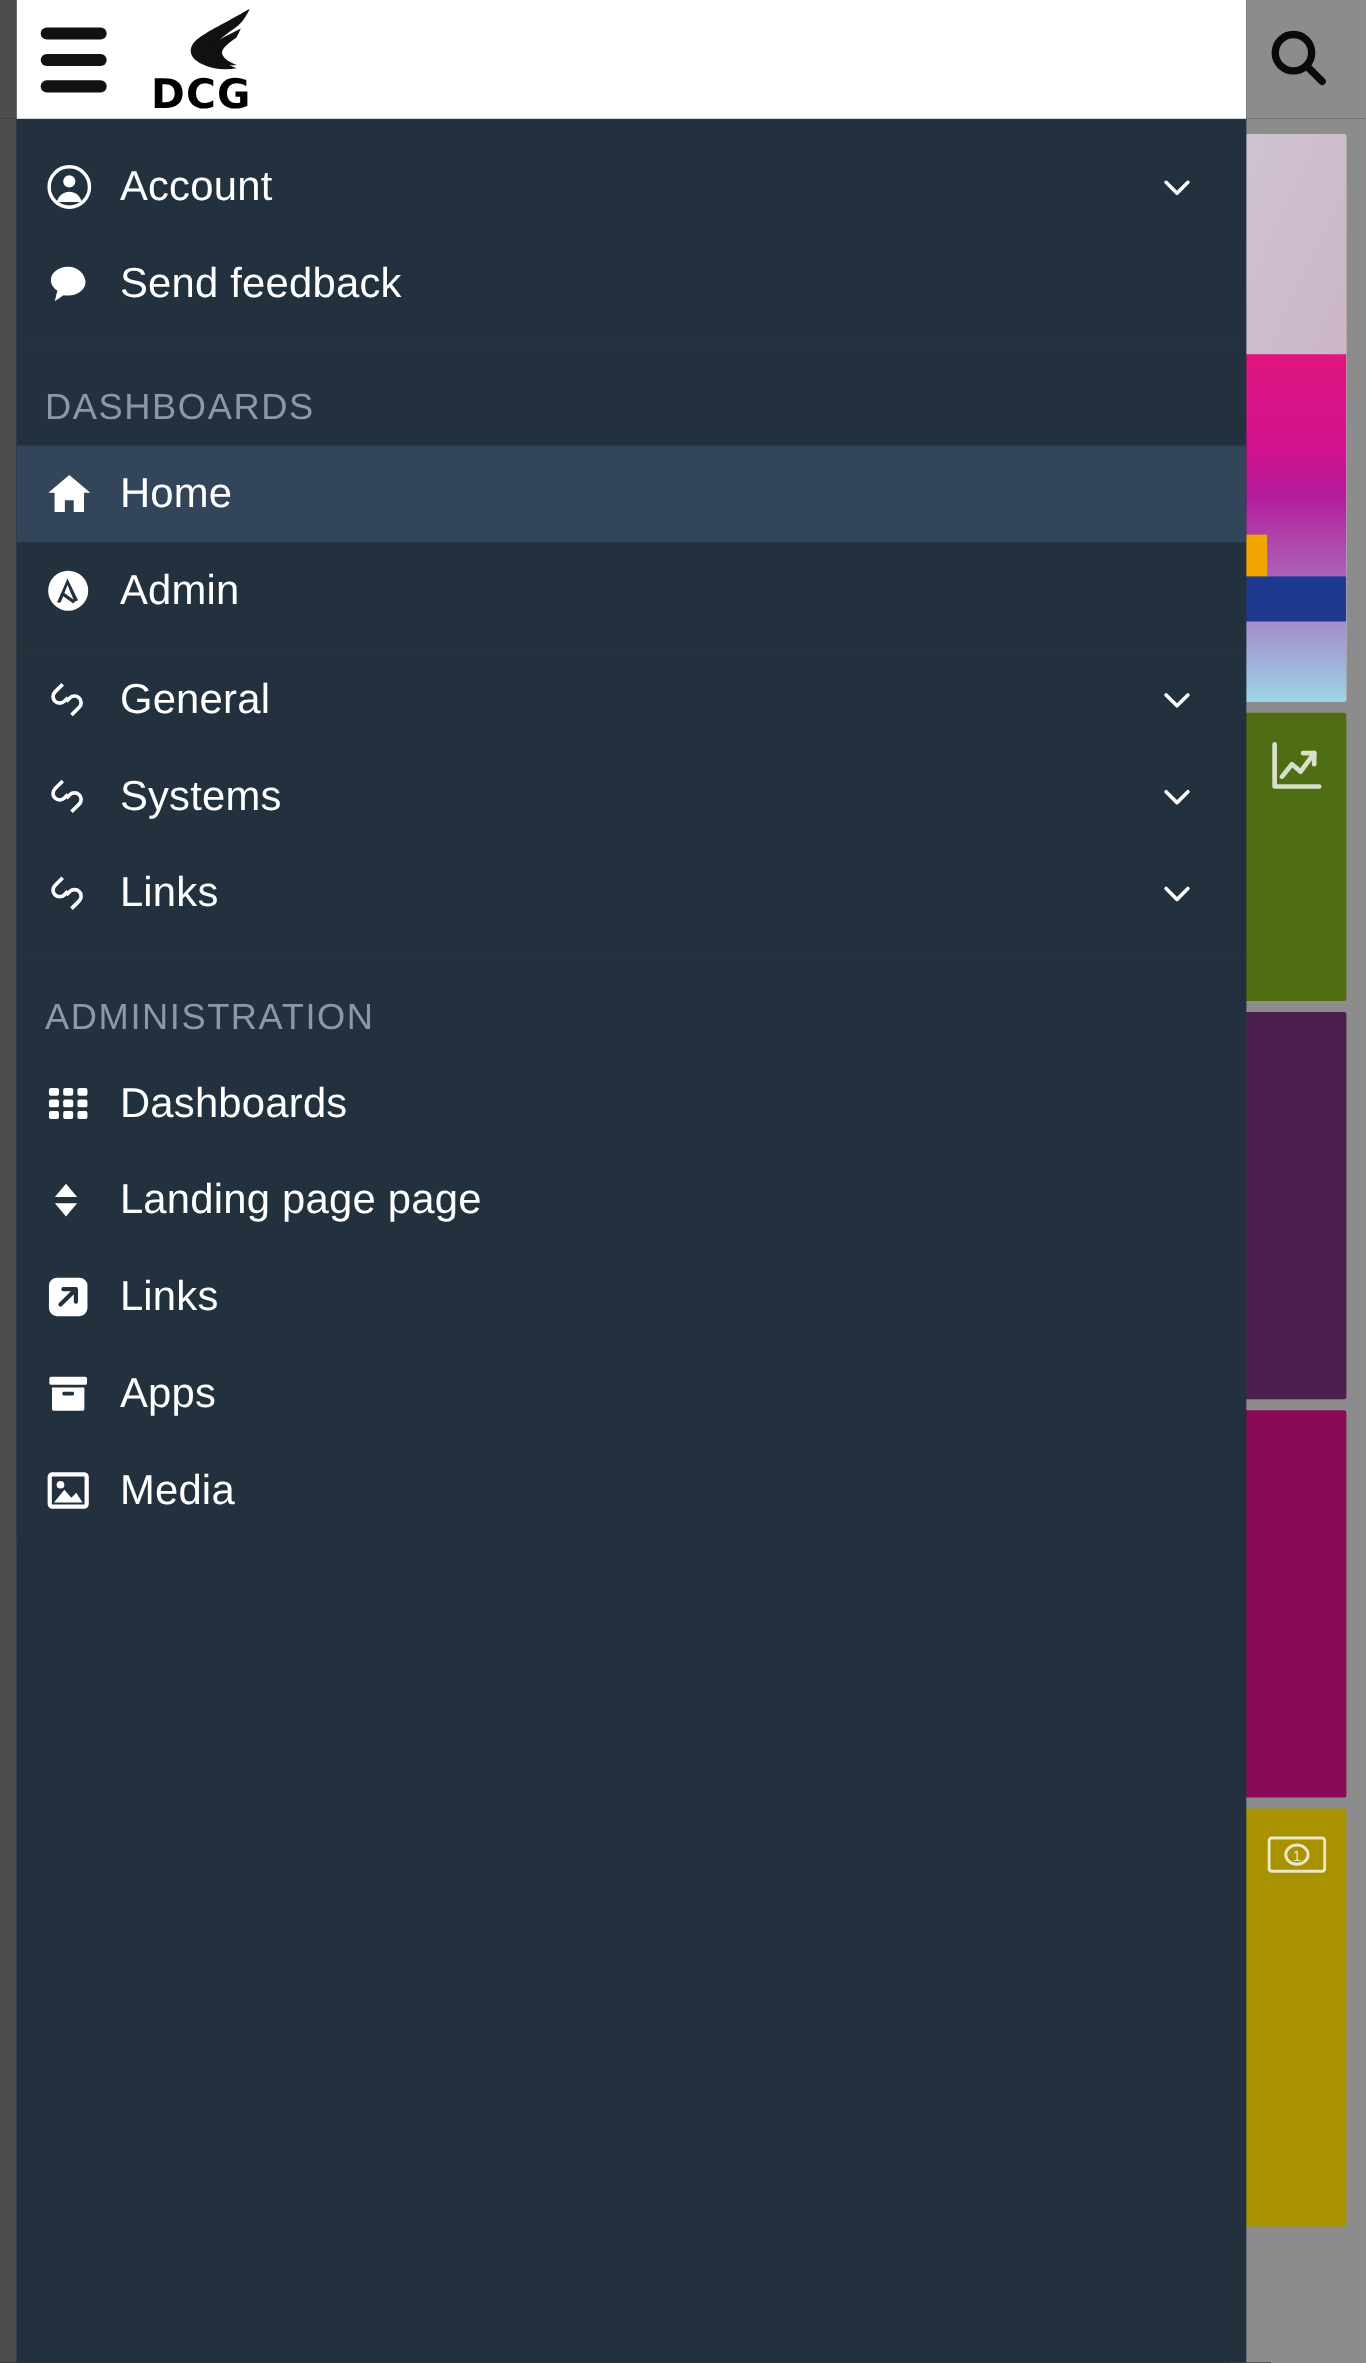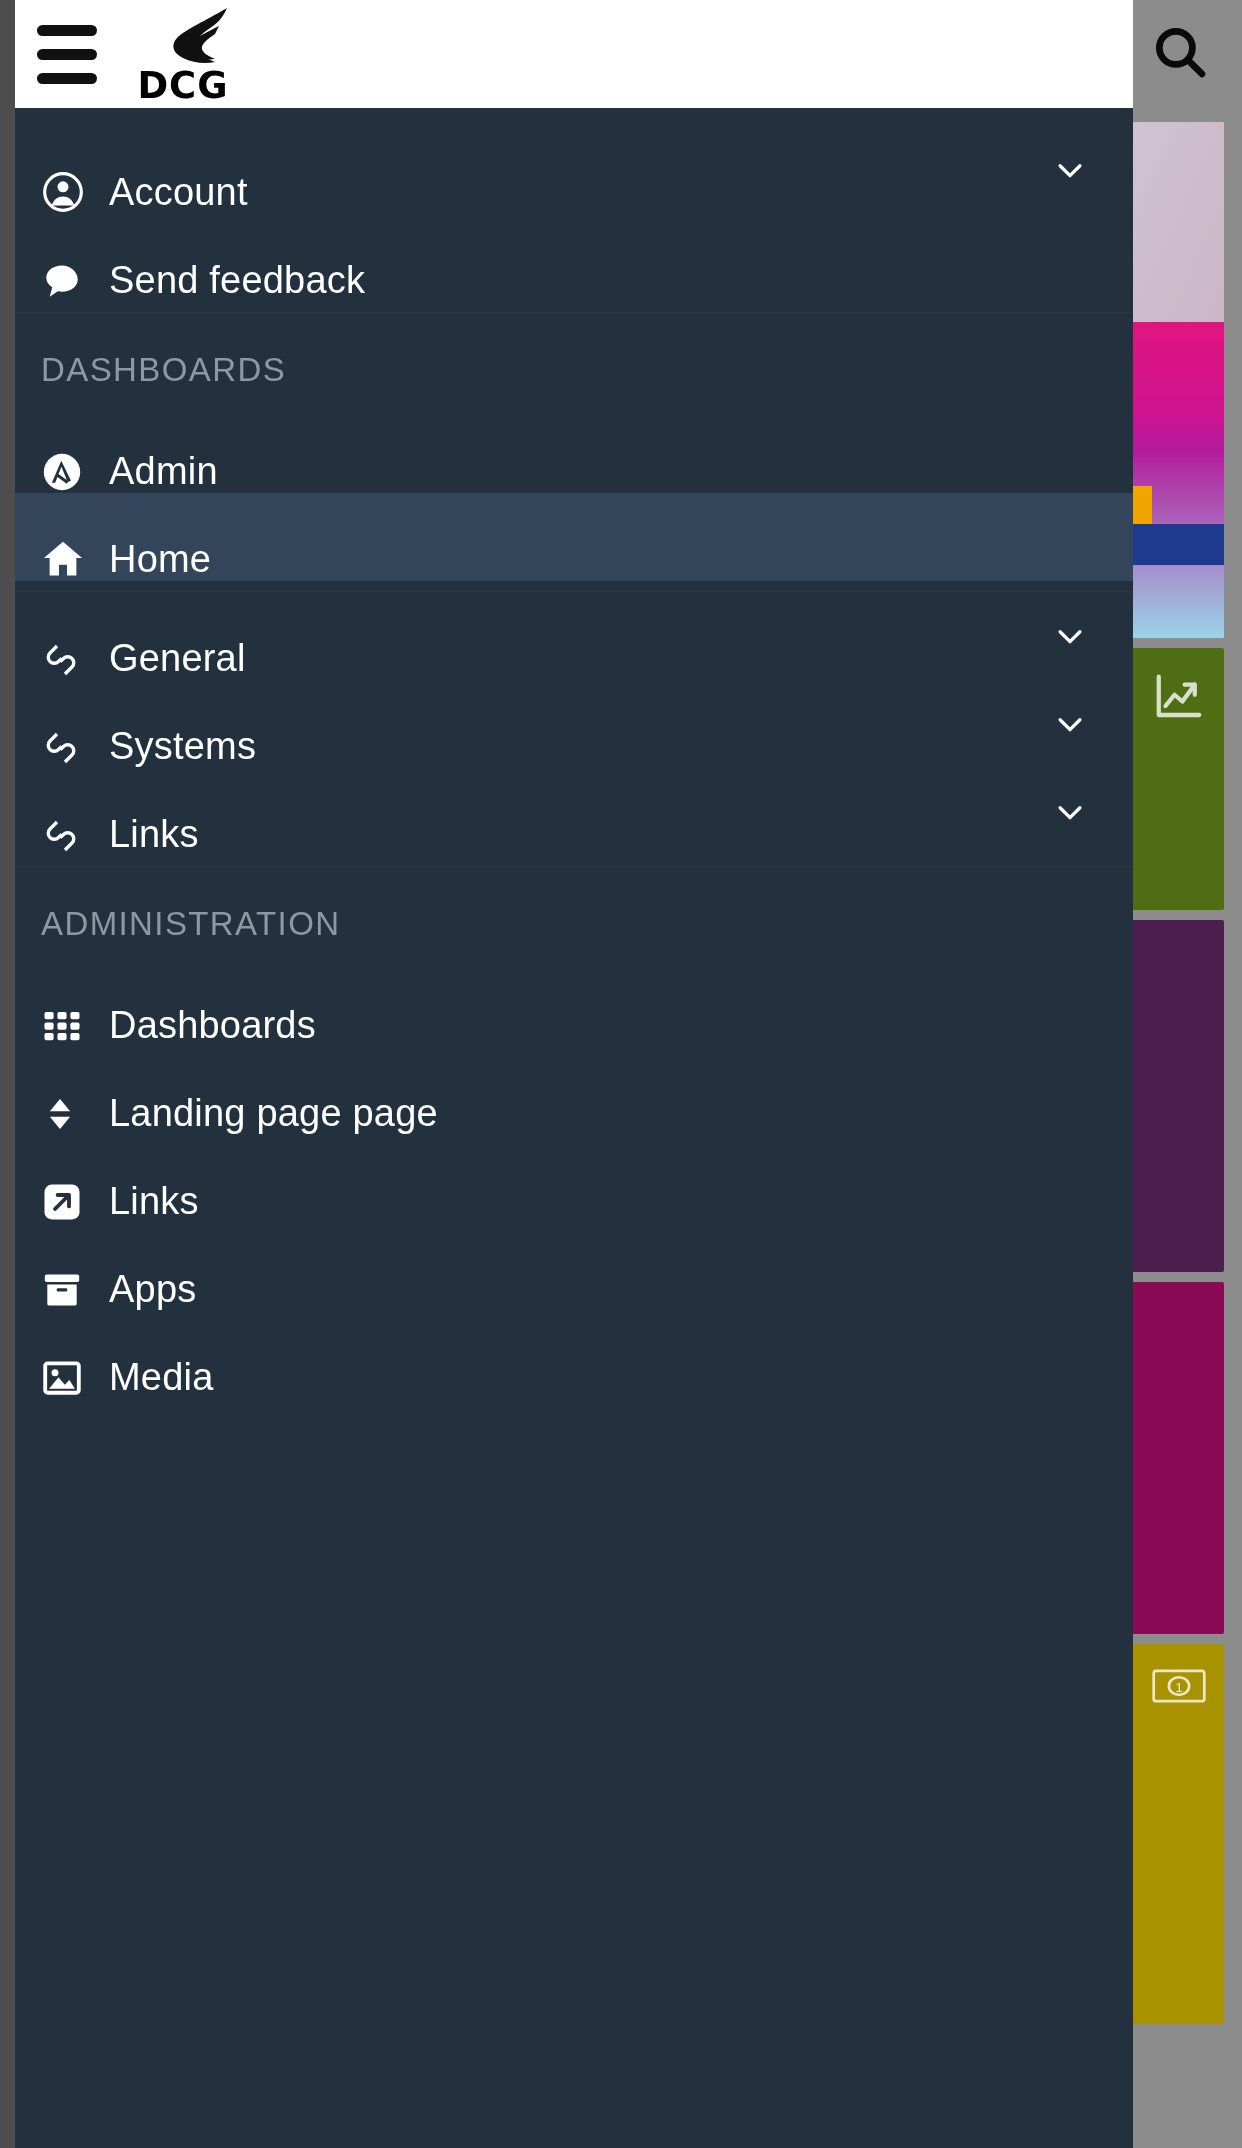--- a/index.html
+++ b/index.html
@@ -171,21 +171,21 @@
     margin-top: -4px;
   }
 
   .drawer-body {
     background: #22313d;
   }
 
   .nav-row {
     position: relative;
     display: flex;
-    align-items: flex-end;
+    align-items: center;
     height: 88px;
     padding-left: 26px;
     padding-right: 44px;
     color: #ffffff;
   }
   .nav-row.active {
     background: #32455a;
   }
   .nav-ico {
     width: 52px;
@@ -337,38 +337,38 @@
                      5 0 9-3.1 9-7S17 3.2 12 3.2z"></path>
           </svg>
         </span>
         <span class="nav-label">Send feedback</span>
       </div>
       <div class="pad-8"></div>
       <div class="divider"></div>
 
       <div class="section-head">DASHBOARDS</div>
 
+      <div class="nav-row active">
+        <span class="nav-ico">
+          <svg width="44" height="44" viewBox="0 0 24 24" fill="#ffffff">
+            <path d="M12 2.6 1.6 11.4h3.1V21h5.1v-5.8h4.4V21h5.1v-9.6h3.1z"></path>
+          </svg>
+        </span>
+        <span class="nav-label">Home</span>
+      </div>
+
       <div class="nav-row">
         <span class="nav-ico">
           <svg width="42" height="42" viewBox="0 0 24 24">
             <circle cx="12" cy="12" r="10.4" fill="#ffffff"></circle>
             <path d="M11.6 5.6 6.2 18.1h1.9l1.3-3.2 5.3 3.8 1-1.4-5.7-4.1 1.7-4.2 3.5 8.7
                      1.9-.7-5.5-11.4z" fill="#22313d"></path>
           </svg>
         </span>
         <span class="nav-label">Admin</span>
-      </div>
-
-      <div class="nav-row active">
-        <span class="nav-ico">
-          <svg width="44" height="44" viewBox="0 0 24 24" fill="#ffffff">
-            <path d="M12 2.6 1.6 11.4h3.1V21h5.1v-5.8h4.4V21h5.1v-9.6h3.1z"></path>
-          </svg>
-        </span>
-        <span class="nav-label">Home</span>
       </div>
       <div class="pad-8"></div>
       <div class="divider"></div>
 
 
       <div class="nav-row">
         <span class="nav-ico">
           <svg width="40" height="40" viewBox="0 0 24 24" fill="none" stroke="#ffffff" stroke-width="2">
             <path d="M9.6 3.6 5.4 7.8a3.6 3.6 0 0 0 0 5.1 3.6 3.6 0 0 0 5.1 0l1.9-1.9"></path>
             <path d="M14.4 20.4l4.2-4.2a3.6 3.6 0 0 0 0-5.1 3.6 3.6 0 0 0-5.1 0l-1.9 1.9"></path>

